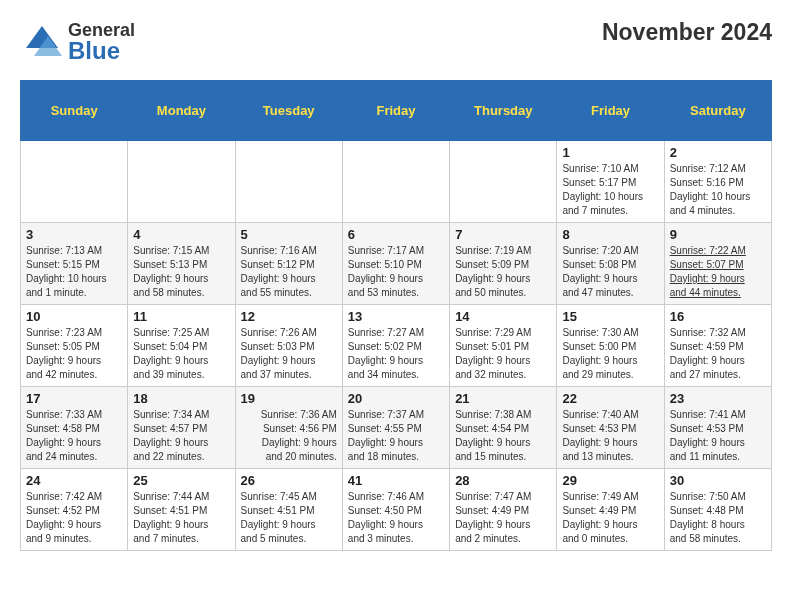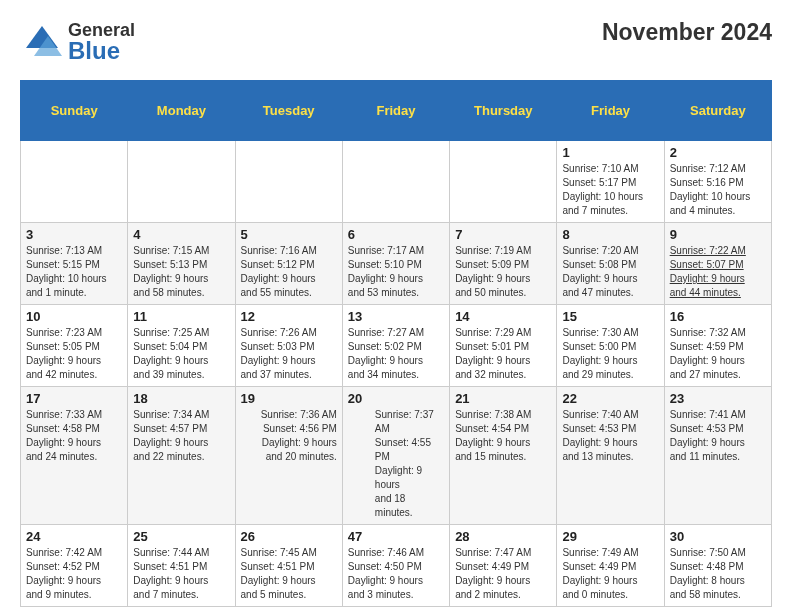--- a/index.html
+++ b/index.html
@@ -273,21 +273,21 @@
           </td>
           <td>
             <span class="day-num">19</span>
             <div class="day-info" style="white-space: pre-line; text-align: right;">Sunrise: 7:36 AM
 Sunset: 4:56 PM
 Daylight: 9 hours
 and 20 minutes.</div>
           </td>
           <td>
             <span class="day-num">20</span>
-            <div class="day-info" style="white-space: pre-line; margin-left: 27px;">Sunrise: 7:37 AM
+            <div class="day-info" style="white-space: pre-line;">Sunrise: 7:37 AM
 Sunset: 4:55 PM
 Daylight: 9 hours
 and 18 minutes.</div>
           </td>
           <td>
             <span class="day-num">21</span>
             <div class="day-info" style="white-space: pre-line;">Sunrise: 7:38 AM
 Sunset: 4:54 PM
 Daylight: 9 hours
 and 15 minutes.</div>
@@ -323,21 +323,21 @@
 and 7 minutes.</div>
           </td>
           <td>
             <span class="day-num">26</span>
             <div class="day-info" style="white-space: pre-line;">Sunrise: 7:45 AM
 Sunset: 4:51 PM
 Daylight: 9 hours
 and 5 minutes.</div>
           </td>
           <td>
-            <span class="day-num">47</span>
+            <span class="day-num">41</span>
             <div class="day-info" style="white-space: pre-line;">Sunrise: 7:46 AM
 Sunset: 4:50 PM
 Daylight: 9 hours
 and 3 minutes.</div>
           </td>
           <td>
             <span class="day-num">28</span>
             <div class="day-info" style="white-space: pre-line;">Sunrise: 7:47 AM
 Sunset: 4:49 PM
 Daylight: 9 hours

